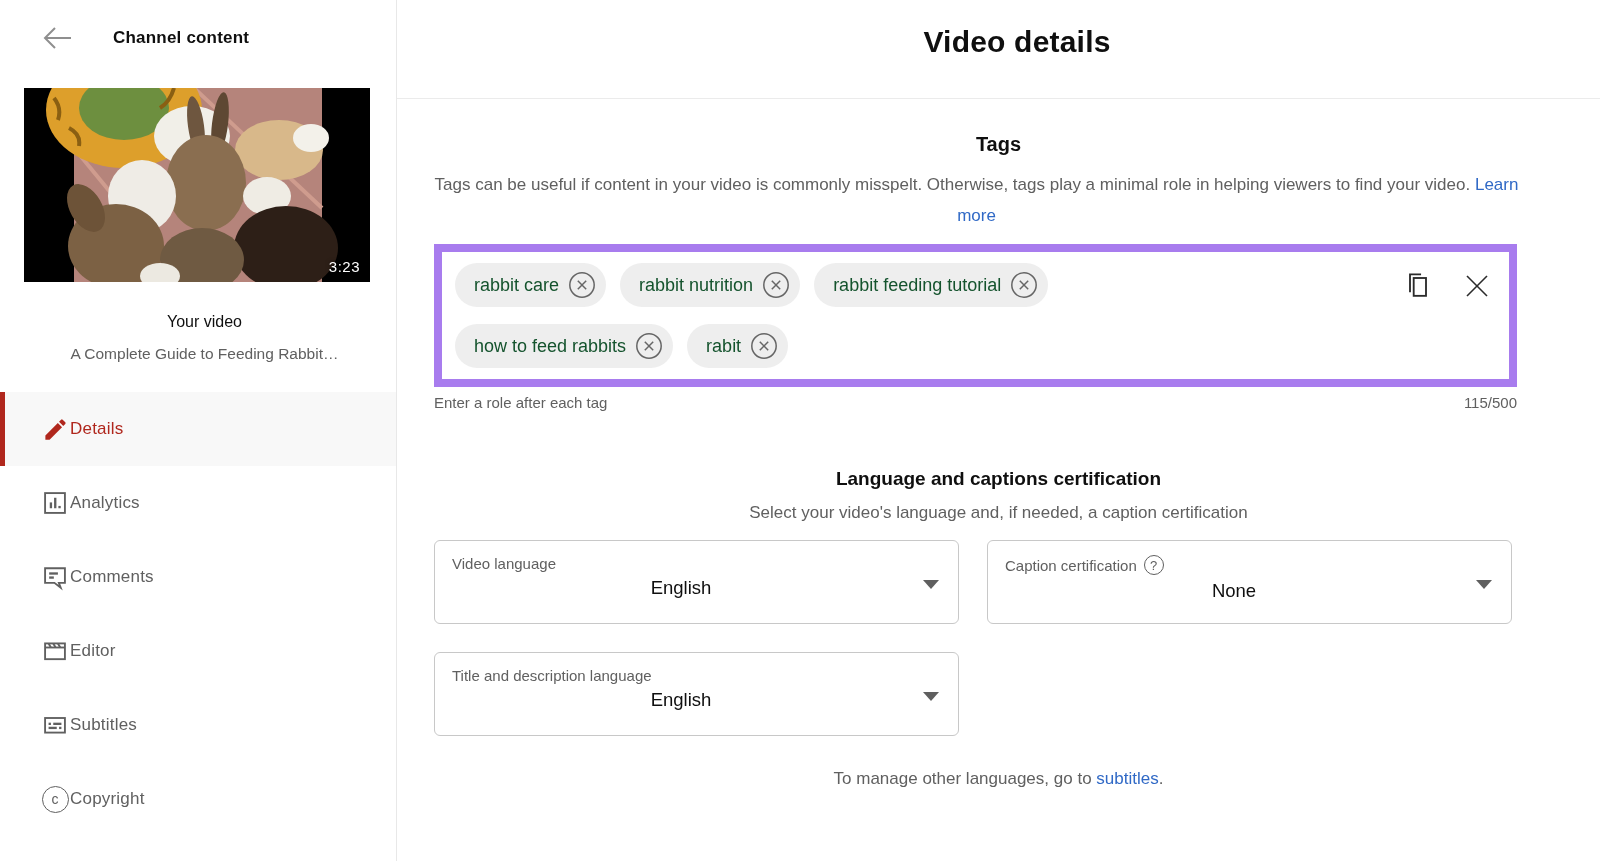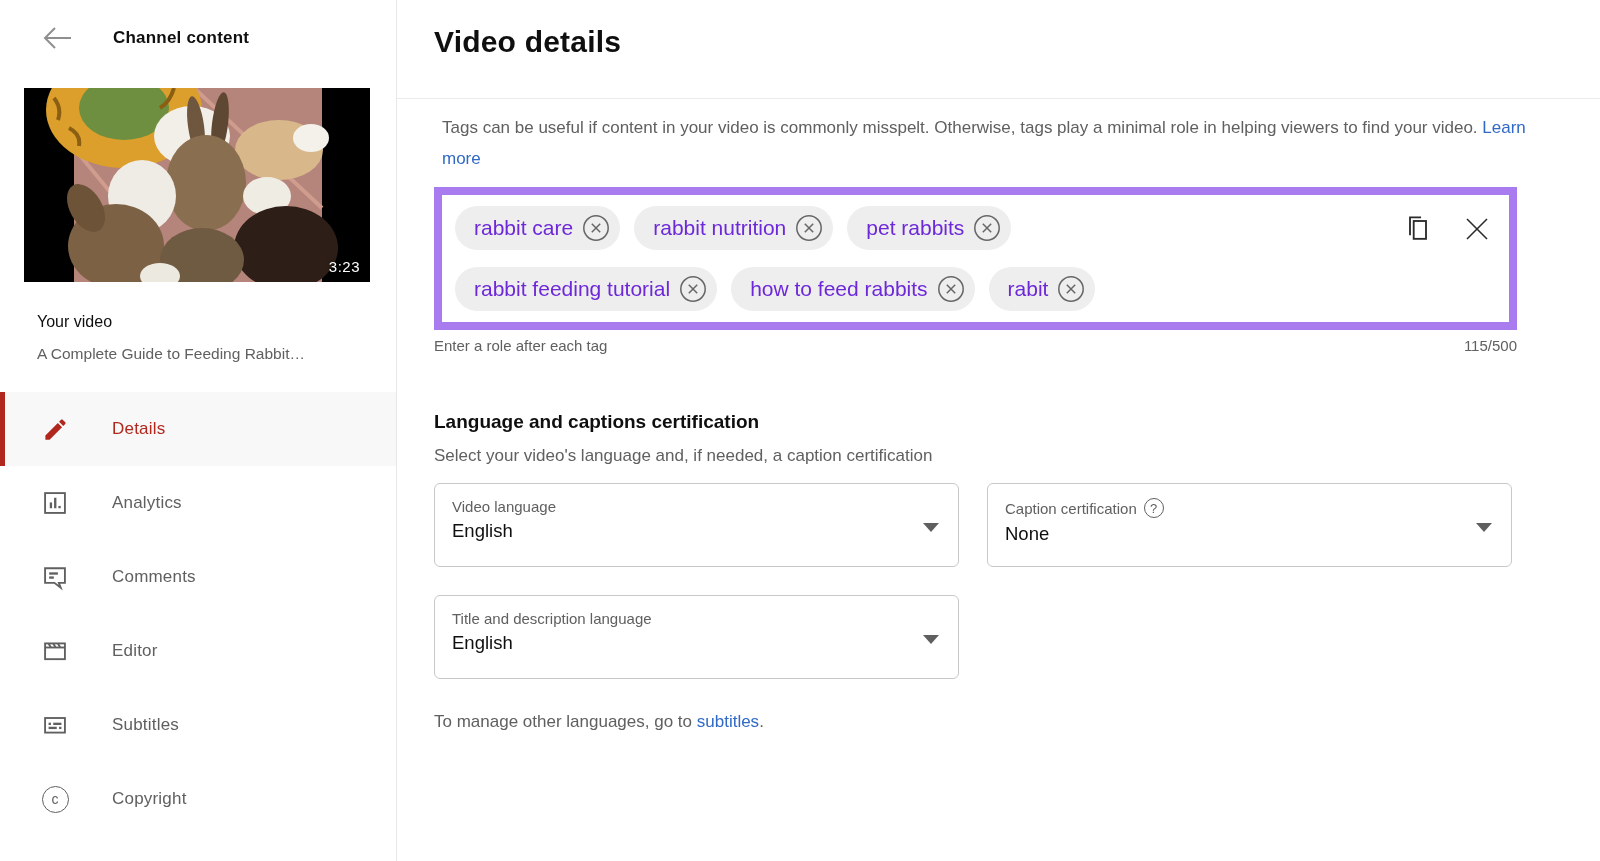--- a/index.html
+++ b/index.html
@@ -1,18 +1,18 @@
 <!DOCTYPE html>
 <html style="--accent-red: #b0271d; --highlight-purple: #a87cee; --link-blue: #3069c6; --chip-gray: #eeeeee; --text-gray: #606060;"><head>
 <meta charset="utf-8">
 <style>
   * { margin: 0; padding: 0; box-sizing: border-box; }
   html, body { width: 1600px; height: 861px; overflow: hidden; background: #fff;
     font-family: "Liberation Sans", "DejaVu Sans", sans-serif; color: #0f0f0f; }
-  .app { display: flex; width: 1600px; height: 861px; }
+  .app { display: flex; width: 1600px; height: 861px; text-align: center; }
 
   
   .sidebar { width: 397px; min-width: 397px; height: 100%; background: #fff;
     border-right: 1px solid #e8e8e8; }
   .sidebar-header { display: flex; align-items: center; padding: 25px 0 0 40px; }
   .back-btn { width: 34px; height: 26px; cursor: pointer; color: #8f8f8f; }
   .sidebar-title { margin-left: 39px; font-size: 17px; font-weight: 700; letter-spacing: .2px; }
 
   .thumb { position: relative; margin: 37px 0 0 24px; width: 346px; height: 194px; background: #000; }
   .thumb svg { display: block; }
@@ -22,45 +22,45 @@
   .video-meta { padding: 31px 24px 0 37px; }
   .video-meta-label { font-size: 16px; font-weight: 400; }
   .video-meta-title { margin-top: 14px; font-size: 15.5px; color: #606060; white-space: nowrap;
     overflow: hidden; text-overflow: ellipsis; }
 
   .nav { margin-top: 29px; }
   .nav-item { position: relative; display: flex; align-items: center; height: 74px;
     padding-left: 40px; cursor: pointer; }
   .nav-item .icon { width: 30px; height: 30px; display: flex; align-items: center; justify-content: center;
     color: #606060; flex: none; }
-  .nav-label { margin-left: 42px; font-size: 17px; font-weight: 500; color: #606060; letter-spacing: .2px; }
+  .nav-label { font-size: 17px; font-weight: 500; color: #606060; letter-spacing: .2px; }
   .nav-item.active { background: #f8f8f8; }
   .nav-item.active .nav-label { color: var(--accent-red, #b0271d); }
   .nav-item.active .icon { color: var(--accent-red, #b0271d); }
   .active-bar { position: absolute; left: 0; top: 0; bottom: 0; width: 5px;
     background: var(--accent-red, #b0271d); }
   .cc-circle { width: 27px; height: 27px; border: 1.6px solid #606060; border-radius: 50%;
     display: flex; align-items: center; justify-content: center; font-size: 14px; color: #606060; font-weight: 500; }
 
   
   .main { flex: 1; height: 100%; overflow: hidden; }
   .main-header { height: 99px; border-bottom: 1px solid #ebebeb; padding: 25px 0 0 37px; }
   .page-title { font-size: 30px; font-weight: 700; letter-spacing: .2px; }
   .content { padding: 0 37px; }
 
   .tags-heading { margin-top: 34px; font-size: 20px; font-weight: 700; }
-  .tags-desc { margin-top: 13px; width: 1085px; font-size: 17px; line-height: 31px; color: #606060; margin-left: 8px; }
+  .tags-desc { margin-top: 13px; width: 1085px; font-size: 17px; line-height: 31px; color: #606060; }
   .link { color: var(--link-blue, #3069c6); text-decoration: none; cursor: pointer; }
 
   .tags-box { position: relative; margin-top: 13px; width: 1083px; min-height: 140px;
     border: 8px solid var(--highlight-purple, #a87cee); background: #fff; padding: 11px 0 11px 13px; cursor: text; }
   .chips { display: flex; flex-wrap: wrap; gap: 17px 14px; width: 810px; }
   .chip { display: inline-flex; align-items: center; height: 44px; background: #eeeeee;
     border-radius: 22px; padding: 0 10px 0 19px; }
-  .chip-label { font-size: 21px; color: #6d28d9; }
+  .chip-label { font-size: 18px; color: #14532d; }
   .chip-x { margin-left: 9px; width: 28px; height: 28px; display: flex; align-items: center;
     justify-content: center; cursor: pointer; color: #666; }
   .box-actions { position: absolute; top: 18px; right: 18px; display: flex; align-items: center; gap: 30px; }
   .action-icon { cursor: pointer; color: #2b2b2b; display: flex; }
 
   .under-row { display: flex; justify-content: space-between; width: 1083px; margin-top: 7px;
     font-size: 15px; color: #606060; }
 
   .lang-heading { margin-top: 57px; font-size: 19px; font-weight: 700; }
   .lang-sub { margin-top: 13px; font-size: 17px; color: #606060; }
@@ -201,20 +201,21 @@
     </nav>
   </aside>
 
   <main class="main">
     <header class="main-header">
       <h1 class="page-title">Video details</h1>
     </header>
 
     <div class="content">
 
+      <h2 class="tags-heading">Tags</h2>
       <p class="tags-desc"><span>Tags can be useful if content in your video is commonly misspelt. Otherwise, tags play a minimal role in helping viewers to find your video.</span>
         <a class="link">Learn more</a></p>
 
       <div class="tags-box">
         <div class="chips">
 
           <span class="chip">
             <span class="chip-label">rabbit care</span>
             <span class="chip-x">
               <svg width="28" height="28" viewBox="0 0 28 28" fill="none" stroke="currentColor" stroke-width="1.5">
@@ -229,30 +230,20 @@
             <span class="chip-label">rabbit nutrition</span>
             <span class="chip-x">
               <svg width="28" height="28" viewBox="0 0 28 28" fill="none" stroke="currentColor" stroke-width="1.5">
                 <circle cx="14" cy="14" r="12.2"></circle>
                   <line x1="9.8" y1="9.8" x2="18.2" y2="18.2"></line>
                   <line x1="18.2" y1="9.8" x2="9.8" y2="18.2"></line>
               </svg>
             </span>
           </span>
 
-          <span class="chip">
-            <span class="chip-label">pet rabbits</span>
-            <span class="chip-x">
-              <svg width="28" height="28" viewBox="0 0 28 28" fill="none" stroke="currentColor" stroke-width="1.5">
-                <circle cx="14" cy="14" r="12.2"></circle>
-                  <line x1="9.8" y1="9.8" x2="18.2" y2="18.2"></line>
-                  <line x1="18.2" y1="9.8" x2="9.8" y2="18.2"></line>
-              </svg>
-            </span>
-          </span>
 
 
           <span class="chip">
             <span class="chip-label">rabbit feeding tutorial</span>
             <span class="chip-x">
               <svg width="28" height="28" viewBox="0 0 28 28" fill="none" stroke="currentColor" stroke-width="1.5">
                 <circle cx="14" cy="14" r="12.2"></circle>
                   <line x1="9.8" y1="9.8" x2="18.2" y2="18.2"></line>
                   <line x1="18.2" y1="9.8" x2="9.8" y2="18.2"></line>
               </svg>

